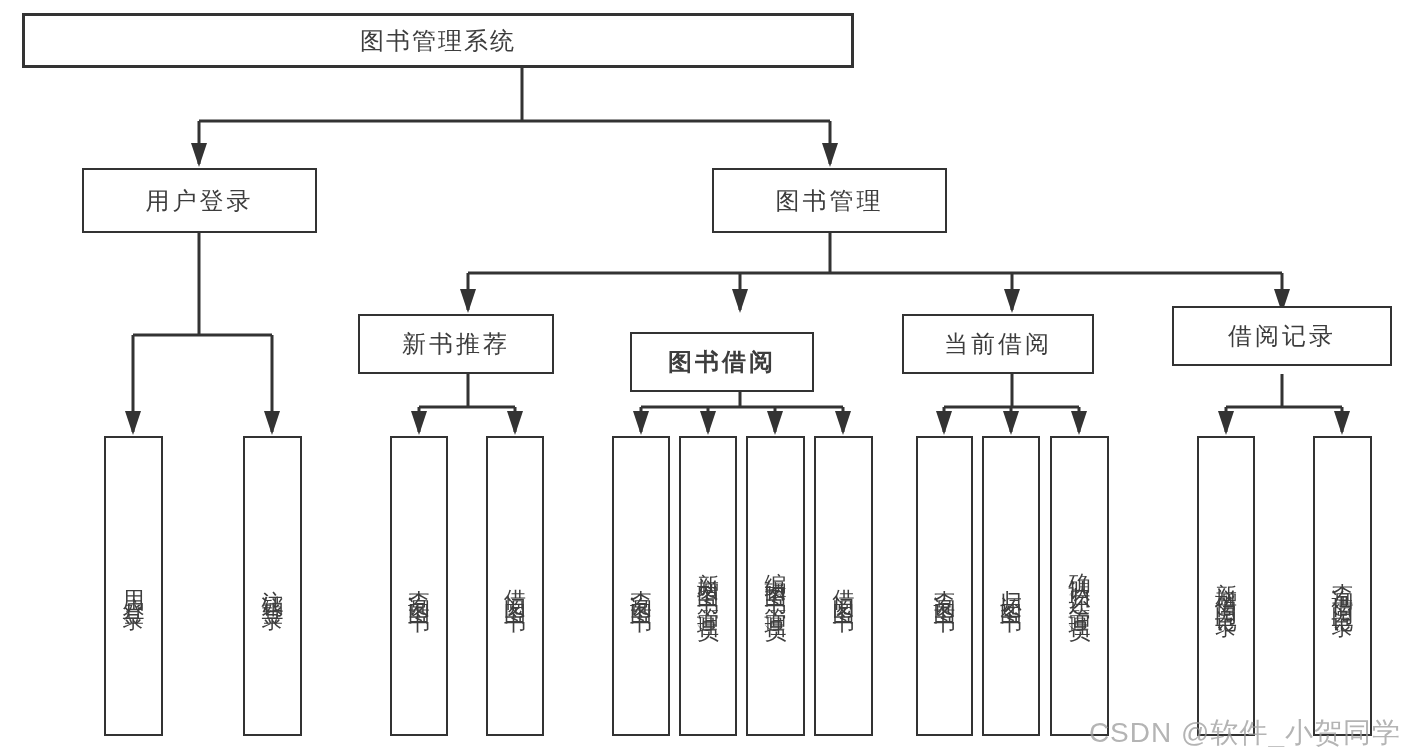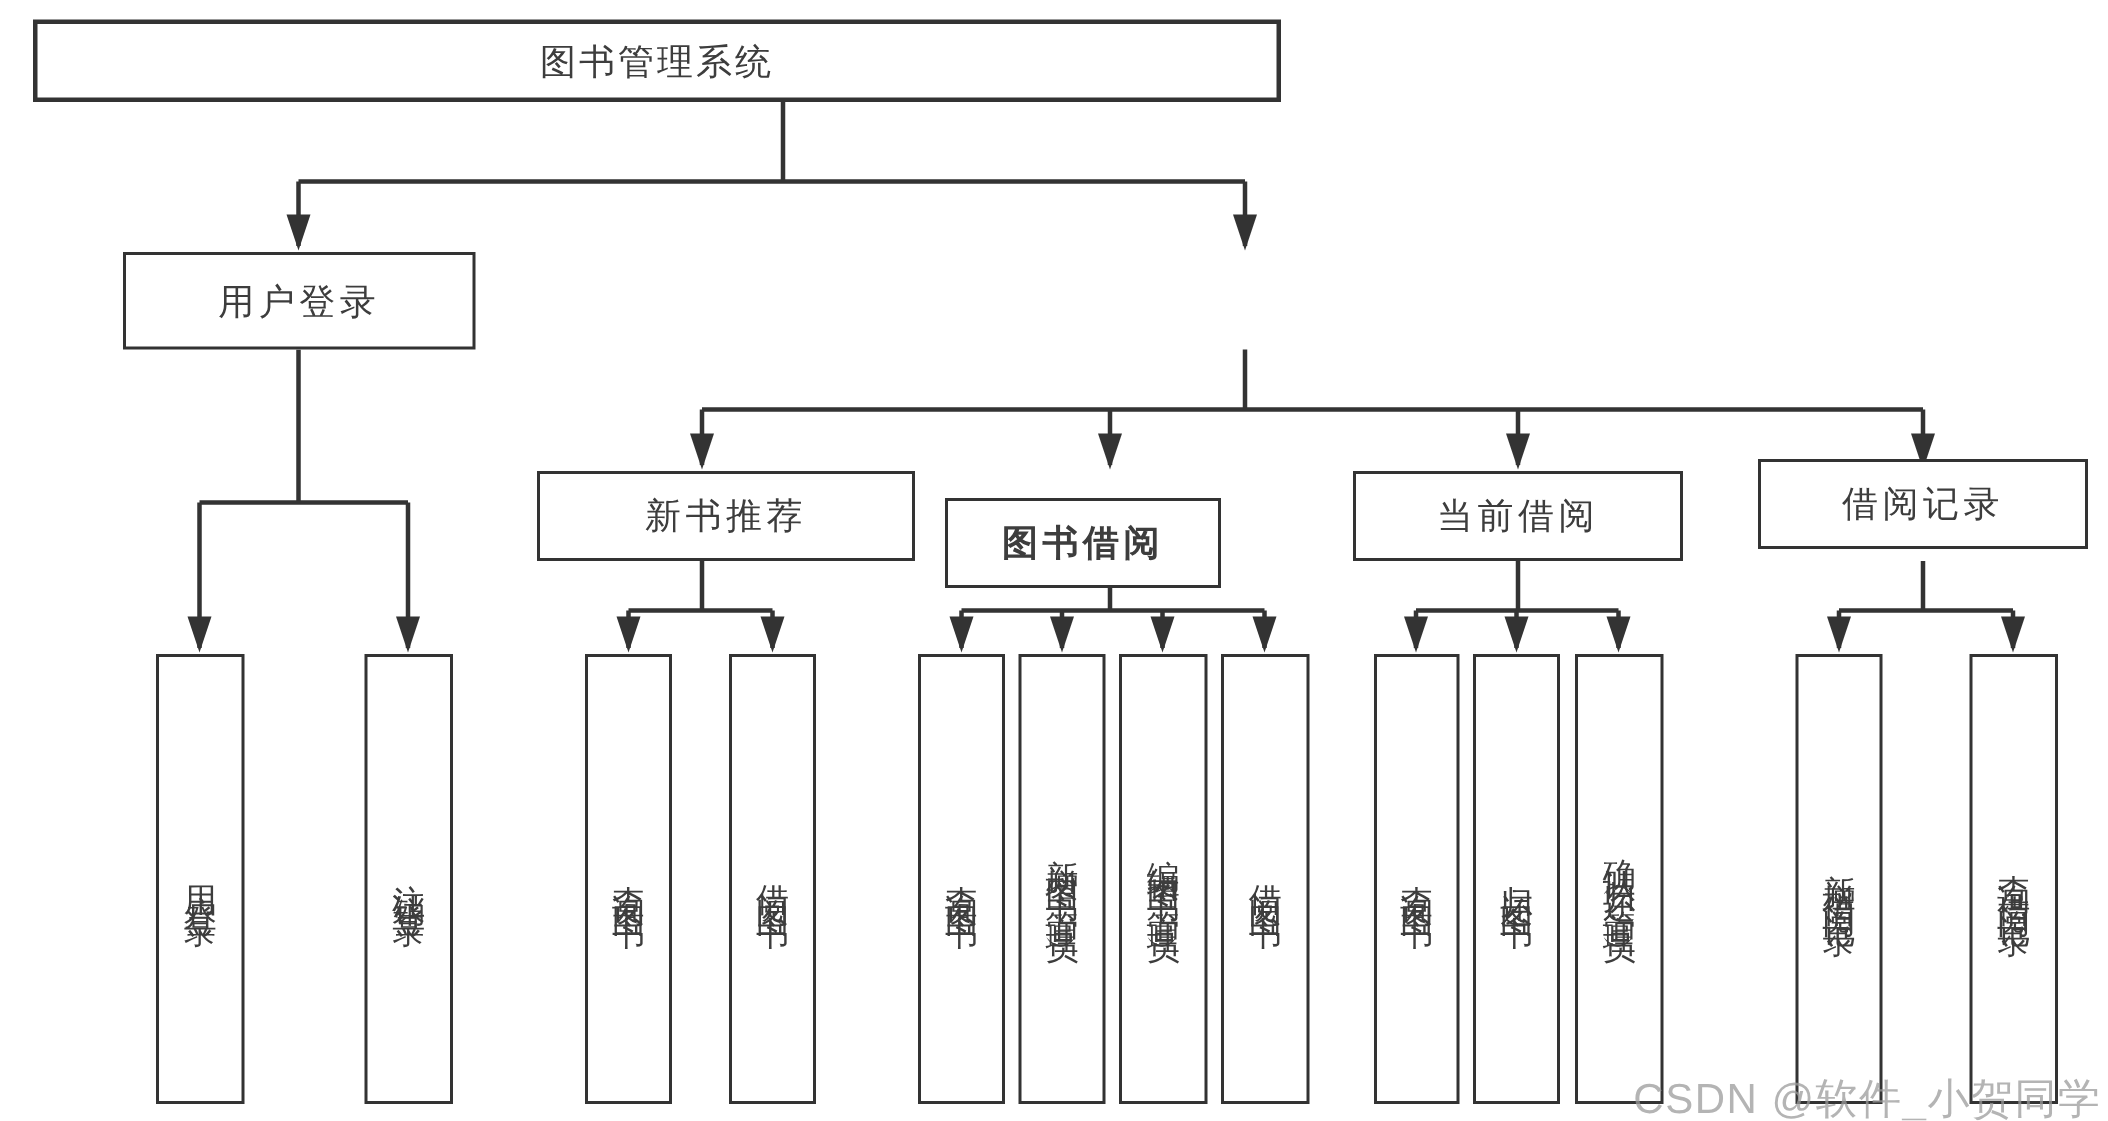--- a/index.html
+++ b/index.html
@@ -96,24 +96,25 @@
     <g>
       <path class="edge" d="M1282,374 V407 M1226,407 H1342 M1226,407 V432 M1342,407 V432"></path>
       <polygon class="arrow" points="1218,411 1234,411 1226,435"></polygon>
       <polygon class="arrow" points="1334,411 1350,411 1342,435"></polygon>
     </g>
   </svg>
 
   <div class="node root" style="left:22px;top:13px;width:832px;height:55px;">图书管理系统</div>
 
   <div class="node h" style="left:82px;top:168px;width:235px;height:65px;">用户登录</div>
+  <div class="node h" style="left:712px;top:168px;width:235px;height:65px;">图书管理</div>
 
-  <div class="node h" style="left:358px;top:314px;width:252px;height:60px;">新书推荐</div>
+  <div class="node h" style="left:358px;top:314px;width:196px;height:60px;">新书推荐</div>
   <div class="node h" style="left:630px;top:332px;width:184px;height:60px;font-weight:bold;">图书借阅</div>
-  <div class="node h" style="left:902px;top:314px;width:220px;height:60px;">当前借阅</div>
+  <div class="node h" style="left:902px;top:314px;width:192px;height:60px;">当前借阅</div>
   <div class="node h" style="left:1172px;top:306px;width:220px;height:60px;">借阅记录</div>
 
   <div class="node v" style="left:104px;top:436px;width:59px;height:300px;">用户登录</div>
   <div class="node v" style="left:243px;top:436px;width:59px;height:300px;">注销登录</div>
 
   <div class="node v" style="left:390px;top:436px;width:58px;height:300px;">查询图书</div>
   <div class="node v" style="left:486px;top:436px;width:58px;height:300px;">借阅图书</div>
 
   <div class="node v" style="left:612px;top:436px;width:58px;height:300px;">查询图书</div>
   <div class="node v" style="left:679px;top:436px;width:58px;height:300px;">新增图书（管理员）</div>

